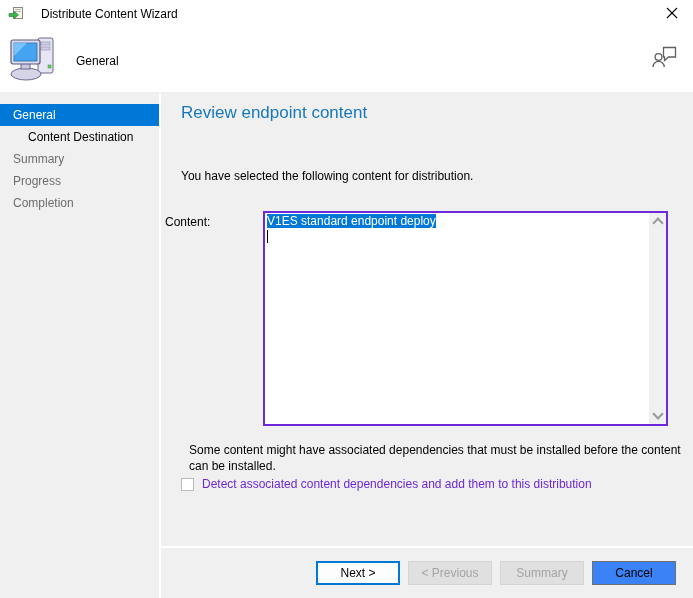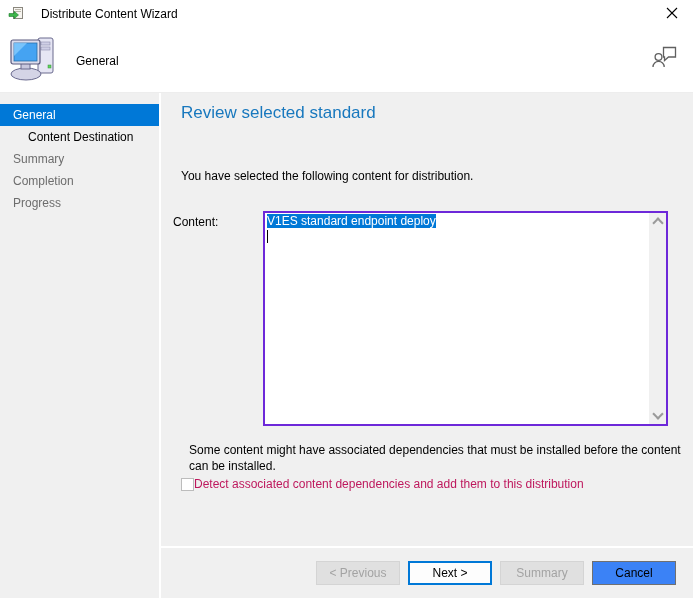--- a/index.html
+++ b/index.html
@@ -50,21 +50,21 @@
   .sidebar-item.selected { background: #0078d7; color: #ffffff; }
   .sidebar-item.available { color: #000000; padding-left: 28px; }
   .divider-v { width: 2px; background: #ffffff; }
   .main-col { flex: 1; display: flex; flex-direction: column; }
   .main-content { height: 453px; position: relative; }
   .page-heading {
     position: absolute; left: 20px; top: 10px;
     font-size: 17px; font-weight: normal; color: #1878be; margin: 0;
   }
   .intro-text { position: absolute; left: 20px; top: 76px; margin: 0; }
-  .content-label { position: absolute; left: 12px; top: 122px; }
+  .content-label { position: absolute; left: 4px; top: 122px; }
   .content-box {
     position: absolute; left: 102px; top: 118px;
     width: 405px; height: 215px;
     box-sizing: border-box;
     background: #ffffff;
     border: 2px solid #6d28d9;
     display: flex;
   }
   .content-inner { flex: 1; padding: 1px 0 0 2px; overflow: hidden; line-height: 15px; }
   .selected-item { background: #0078d7; color: #ffffff; }
@@ -76,21 +76,21 @@
   .chev { width: 6px; height: 6px; border-left: 2px solid #9a9a9a; border-top: 2px solid #9a9a9a; display: block; }
   .chev-up { transform: rotate(45deg); margin-top: 3px; }
   .chev-down { transform: rotate(225deg); margin-bottom: 3px; }
   .dep-note { position: absolute; left: 20px; top: 341px; width: 497px; margin: 8px; line-height: 16px; }
   .checkbox-row { position: absolute; left: 20px; top: 384px; display: flex; align-items: center; }
   .checkbox {
     width: 13px; height: 13px; box-sizing: border-box;
     border: 1px solid #bcbcbc; background: #ffffff;
     display: inline-block;
   }
-  .checkbox-label { color: #be185d; }
+  .checkbox-label { margin-left: 8px; color: #6d28d9; }
   
   .footer {
     height: 52px;
     border-top: 2px solid #ffffff;
     box-sizing: border-box;
     display: flex; align-items: center; justify-content: flex-end;
     gap: 8px; padding-right: 17px;
     background: #f0f0f0;
   }
   .btn {
@@ -162,33 +162,33 @@
       <div class="sidebar-item selected">
         <span>General</span>
       </div>
       <div class="sidebar-item available">
         <span>Content Destination</span>
       </div>
       <div class="sidebar-item">
         <span>Summary</span>
       </div>
       <div class="sidebar-item">
+        <span>Progress</span>
+      </div>
+      <div class="sidebar-item">
         <span>Completion</span>
-      </div>
-      <div class="sidebar-item">
-        <span>Progress</span>
       </div>
     </div>
 
     <div class="divider-v"></div>
 
     <div class="main-col">
       <div class="main-content">
 
-        <h1 class="page-heading">Review selected standard</h1>
+        <h1 class="page-heading">Review endpoint content</h1>
 
         <p class="intro-text">You have selected the following content for distribution.</p>
 
         <span class="content-label">Content:</span>
 
         <div class="content-box">
           <div class="content-inner">
             <span class="selected-item">V1ES standard endpoint deploy</span>
             <div class="caret-line"><span class="caret"></span></div>
           </div>
@@ -206,21 +206,21 @@
         <p class="dep-note">Some content might have associated dependencies that must be installed before the content can be installed.</p>
 
         <div class="checkbox-row">
           <span class="checkbox"></span>
           <span class="checkbox-label">Detect associated content dependencies and add them to this distribution</span>
         </div>
 
       </div>
 
       <div class="footer">
+        <button class="btn default">Next &gt;</button>
         <button class="btn disabled">&lt; Previous</button>
-        <button class="btn default">Next &gt;</button>
         <button class="btn disabled">Summary</button>
         <button class="btn normal">Cancel</button>
       </div>
     </div>
 
   </div>
 </div>
 
 </body></html>

